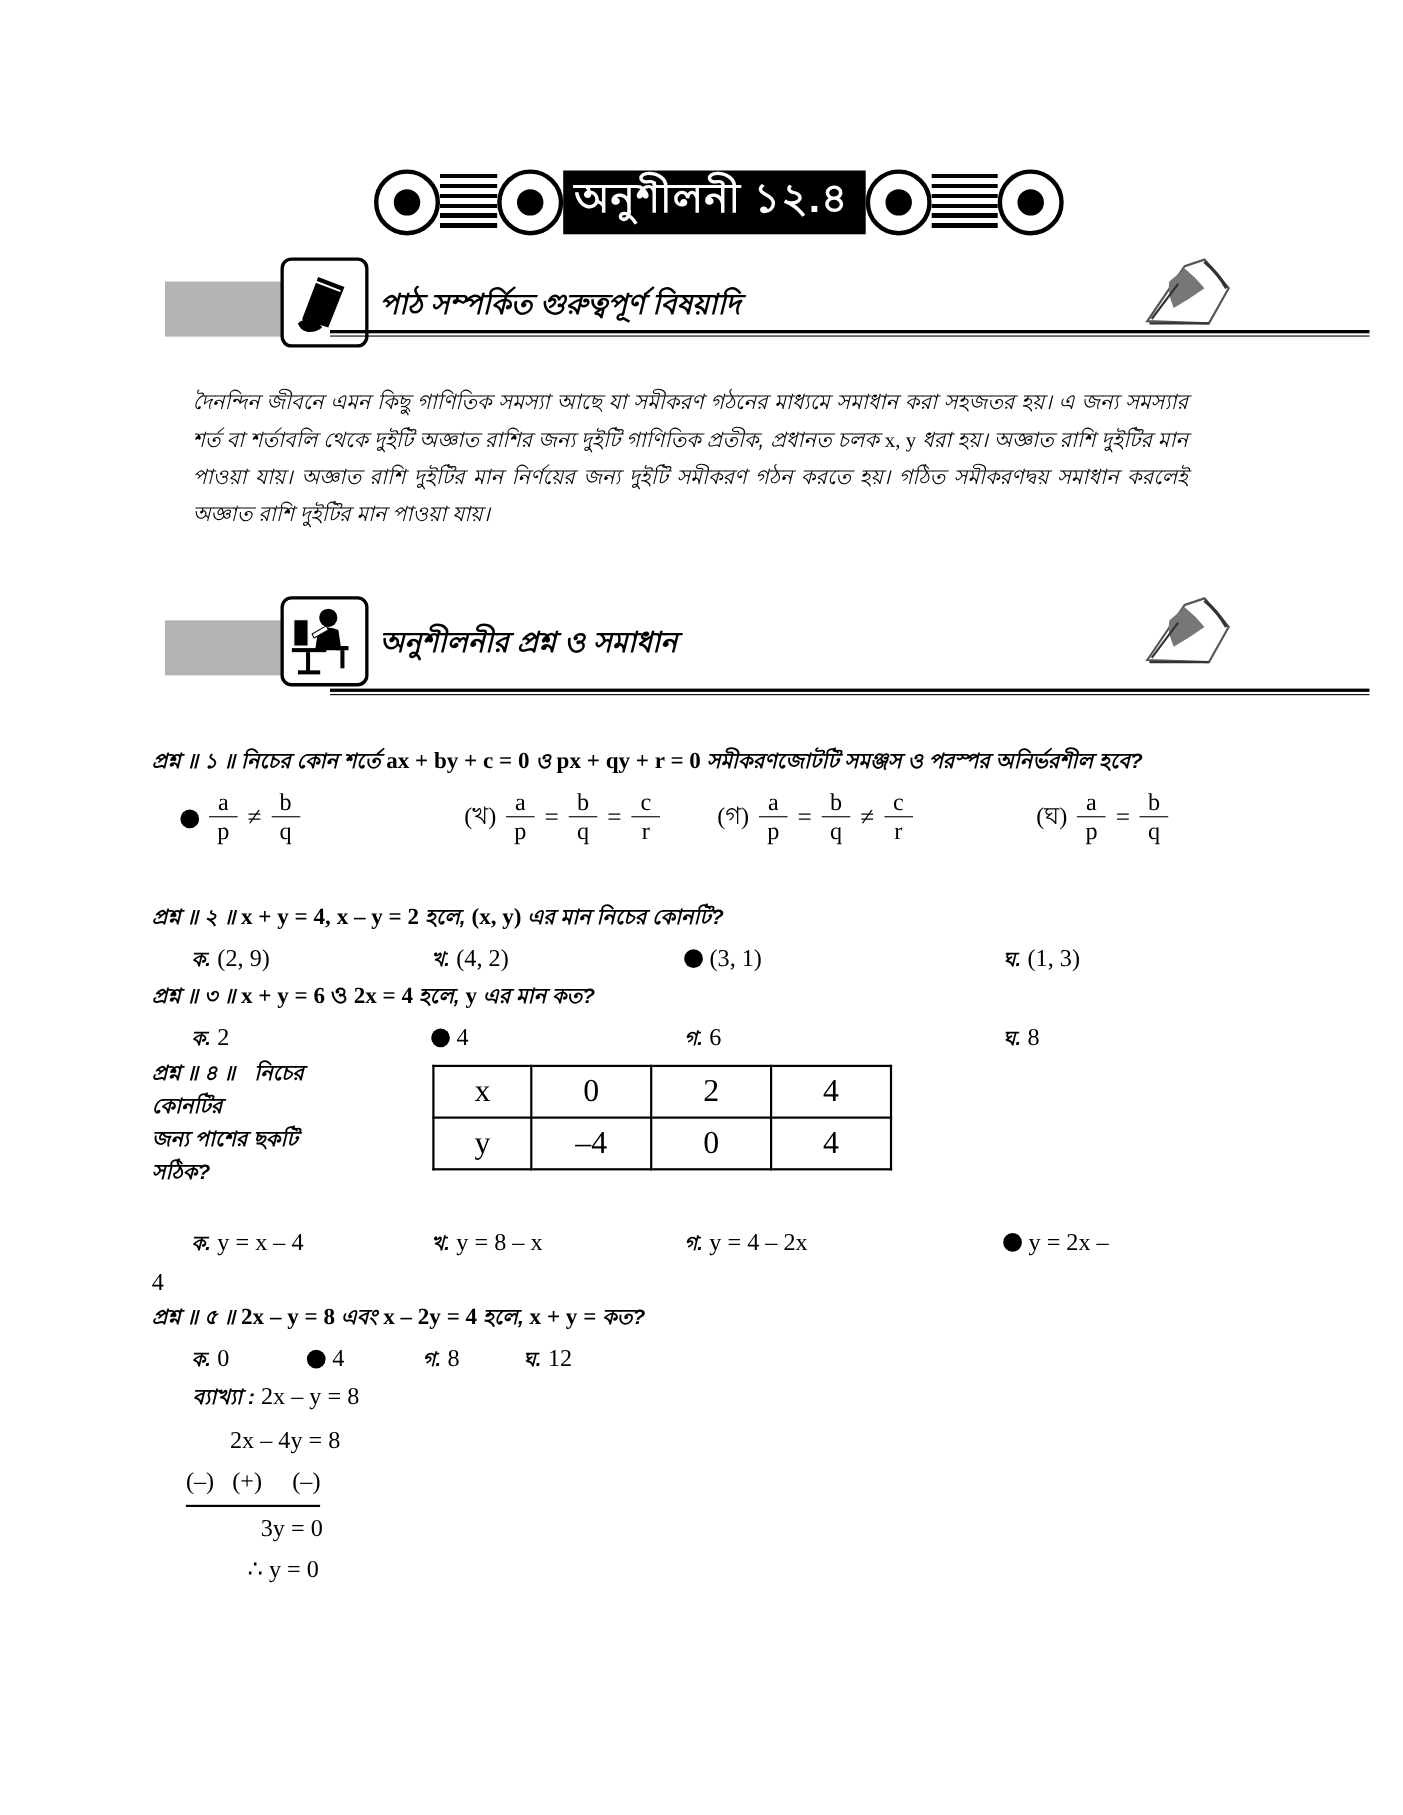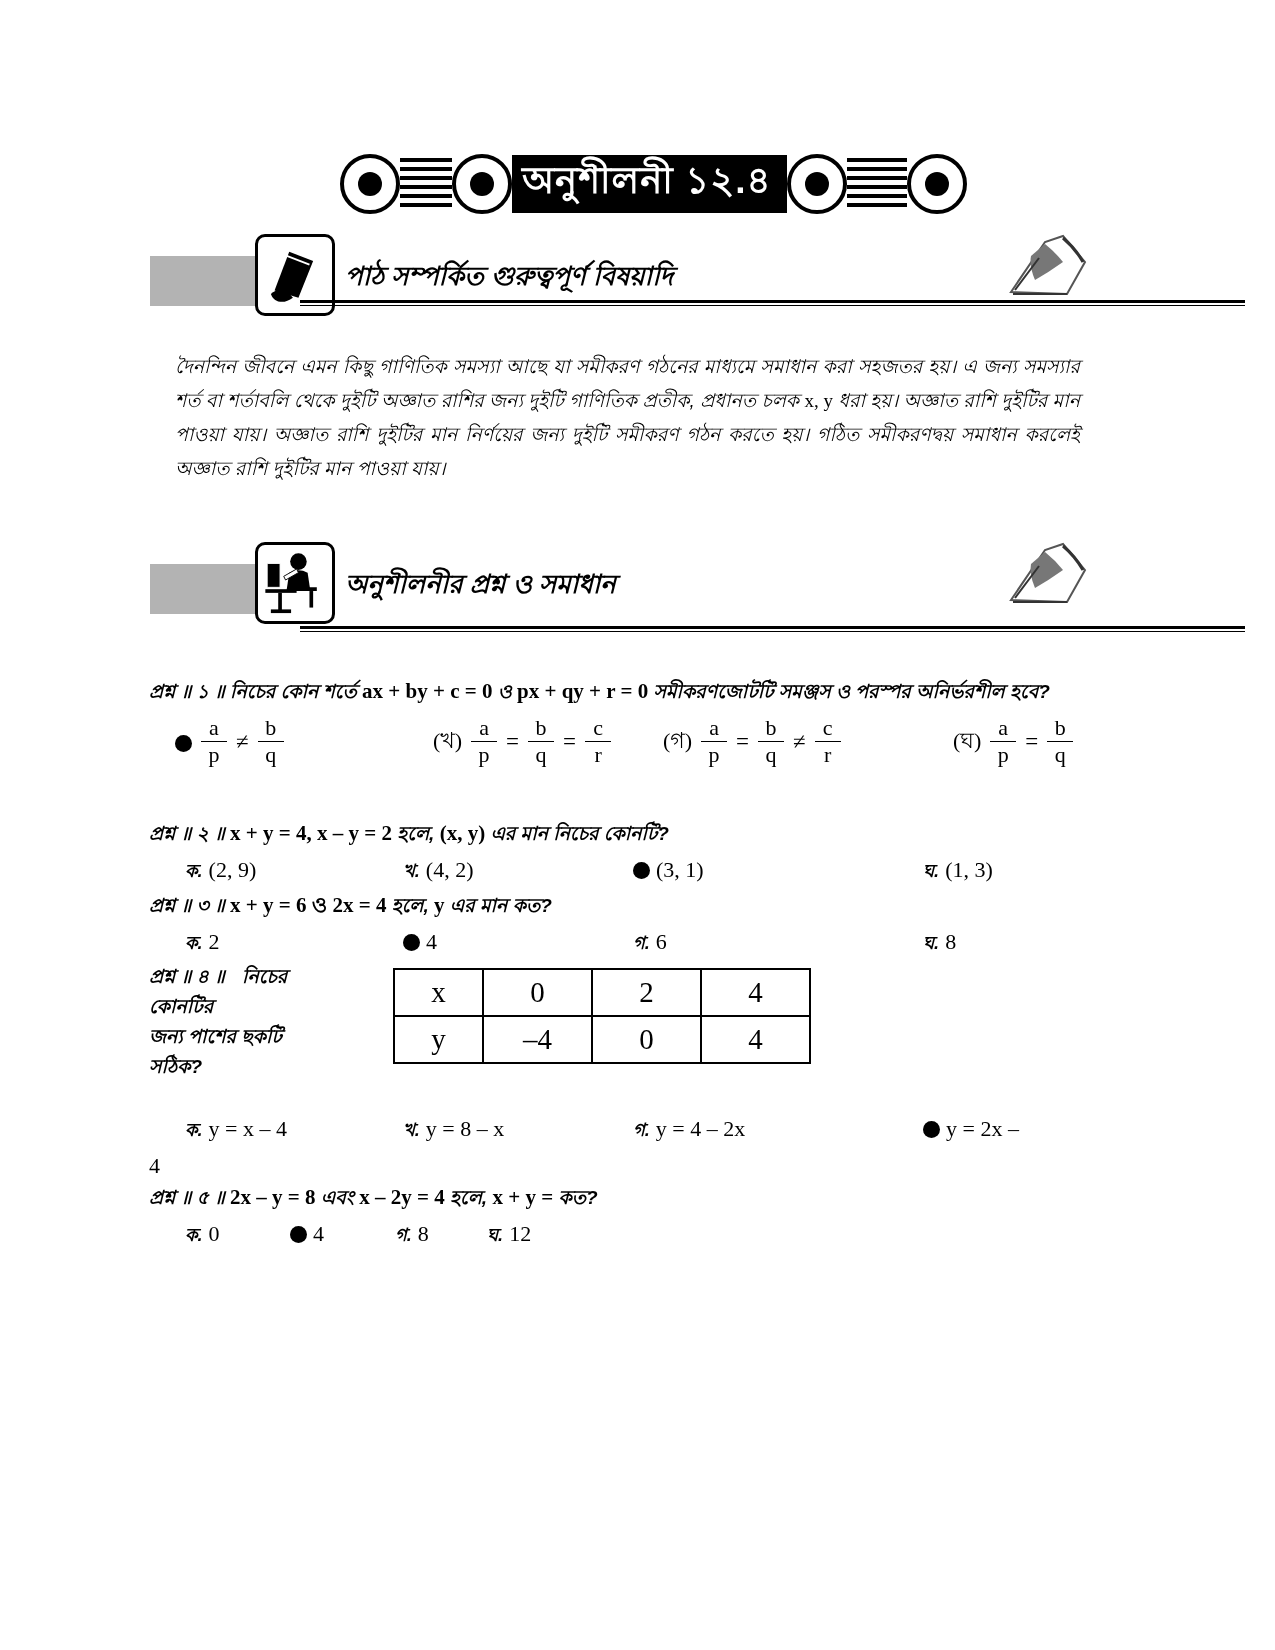--- a/index.html
+++ b/index.html
@@ -32,21 +32,21 @@
   .stripes.wide{width:60px;}
   .titlebox{
     background:#000;color:#fff;
     font-family:"Liberation Sans", sans-serif;
     font-size:37px;font-weight:bold;
     padding:4px 16px 8px 10px;height:46px;
     display:flex;align-items:center;letter-spacing:1px;
   }
 
   
-  .sechead{position:absolute;left:150px;width:945px;height:62px;}
+  .sechead{position:absolute;left:150px;width:945px;height:62px;padding-left:32px;}
   .graybox{
     position:absolute;left:0;top:8px;width:150px;height:50px;
     background:#b3b3b3;
   }
   .iconbox{
     position:absolute;left:105px;top:-14px;width:74px;height:76px;
     border:3px solid #000;border-radius:10px;background:#fff;
     overflow:hidden;
   }
   .sectitle{
@@ -72,21 +72,21 @@
   .sqbullet{width:13px;height:13px;background:#000;margin-top:7px;flex:0 0 auto;}
   .para{
     position:absolute;left:175px;top:350px;width:905px;
     font-family:"Liberation Sans", sans-serif;
     font-size:19px;font-style:italic;
     line-height:34px;text-align:justify;
   }
   .para .mathv{font-family:"Liberation Serif", serif;font-style:normal;}
 
   
-  .qblock{position:absolute;left:149px;width:950px;}
+  .qblock{position:absolute;left:138px;width:950px;}
   .qline{
     font-family:"Liberation Sans", sans-serif;
     font-size:19px;font-weight:bold;font-style:italic;
     line-height:30px;
   }
   .qline .eq{font-family:"Liberation Serif", serif;font-weight:bold;font-style:normal;font-size:21px;}
   .qtag{white-space:nowrap;}
   .opts{display:flex;margin-top:6px;}
   .opt{
     font-family:"Liberation Serif", serif;
@@ -410,14 +410,26 @@
         <span class="lab">গ.</span>
         <span>8</span>
       </div>
       <div class="opt">
         <span class="lab">ঘ.</span>
         <span>12</span>
       </div>
     </div>
   </div>
 
+  <div class="explain" style="top:1250px;">
+    <div>
+      <span class="exlabel">ব্যাখ্যা :</span>
+      <span>2x – y = 8</span>
+    </div>
+    <div style="margin-left:34px;">2x – 4y = 8</div>
+    <div style="margin-left:-6px;">
+      <span class="signrow exline">(–)   (+)     (–)</span>
+    </div>
+    <div style="margin-left:62px;">3y = 0</div>
+    <div style="margin-left:50px;">∴ y = 0</div>
+  </div>
 
 </div>
 
 </body></html>

